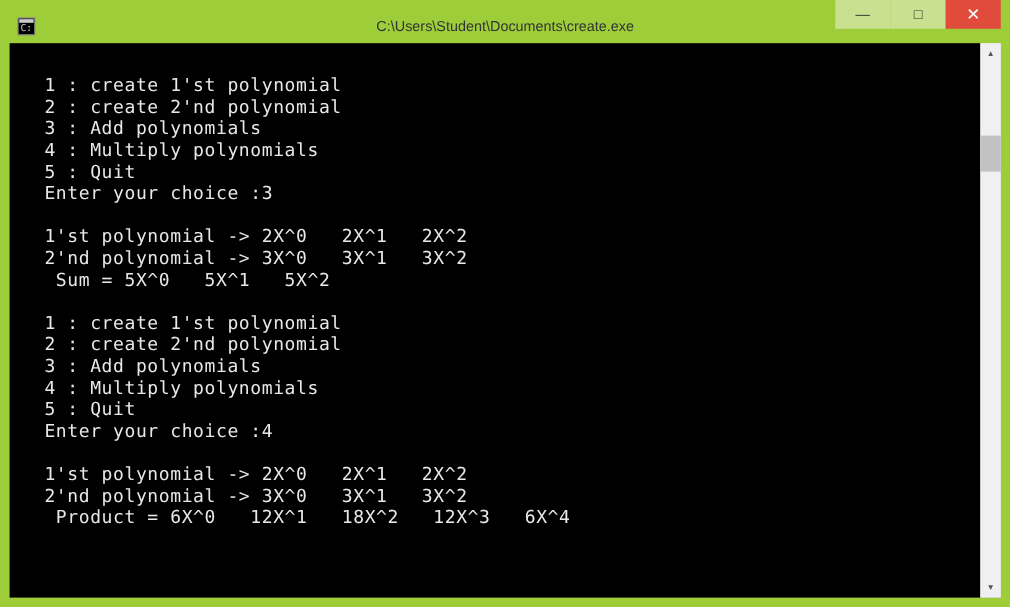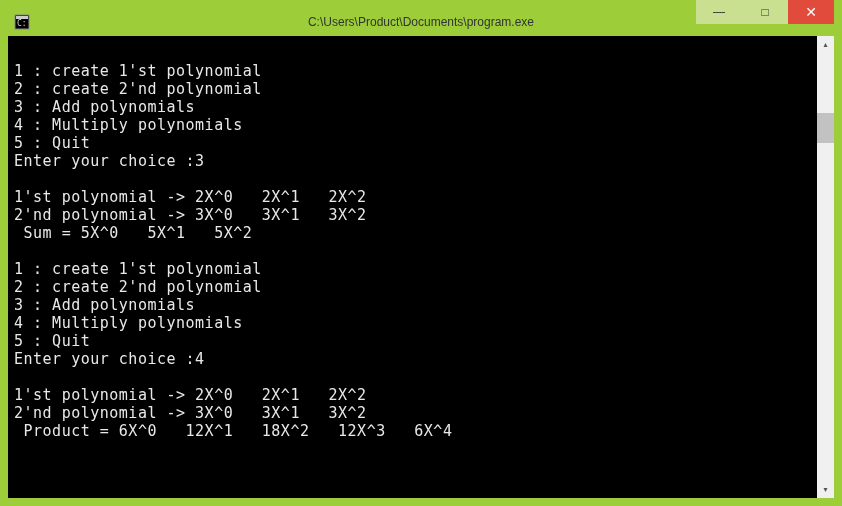--- a/index.html
+++ b/index.html
@@ -89,20 +89,21 @@
 }
 .console {
   flex: 1;
   padding: 8px 6px;
   color: #e8e8e8;
   font-family: 'Consolas', 'Lucida Console', monospace;
   font-size: 15px;
   line-height: 18px;
   white-space: pre;
   letter-spacing: 0.5px;
+  margin-left: 23px;
 }
 .scrollbar {
   width: 17px;
   background: #f0f0f0;
   position: relative;
 }
 .scroll-arrow {
   width: 17px;
   height: 17px;
   background: #f0f0f0;
@@ -140,21 +141,21 @@
 
 <div class="window">
   <div class="titlebar">
     <div class="app-icon">
       <svg viewBox="0 0 16 16">
         <rect x="1" y="1" width="14" height="14" fill="#000" stroke="#888" stroke-width="1"></rect>
         <rect x="2" y="2" width="12" height="3" fill="#ccc"></rect>
         <text x="3" y="12" font-size="8" fill="#ccc" font-family="monospace">C:</text>
       </svg>
     </div>
-    <div class="title-text">C:\Users\Product\Documents\program.exe</div>
+    <div class="title-text">C:\Users\Student\Documents\create.exe</div>
     <div class="window-controls">
       <div class="win-btn minimize">—</div>
       <div class="win-btn maximize">□</div>
       <div class="win-btn close">✕</div>
     </div>
   </div>
   <div class="console-wrap">
     <div class="console" id="console-out">
 1 : create 1'st polynomial
 2 : create 2'nd polynomial

